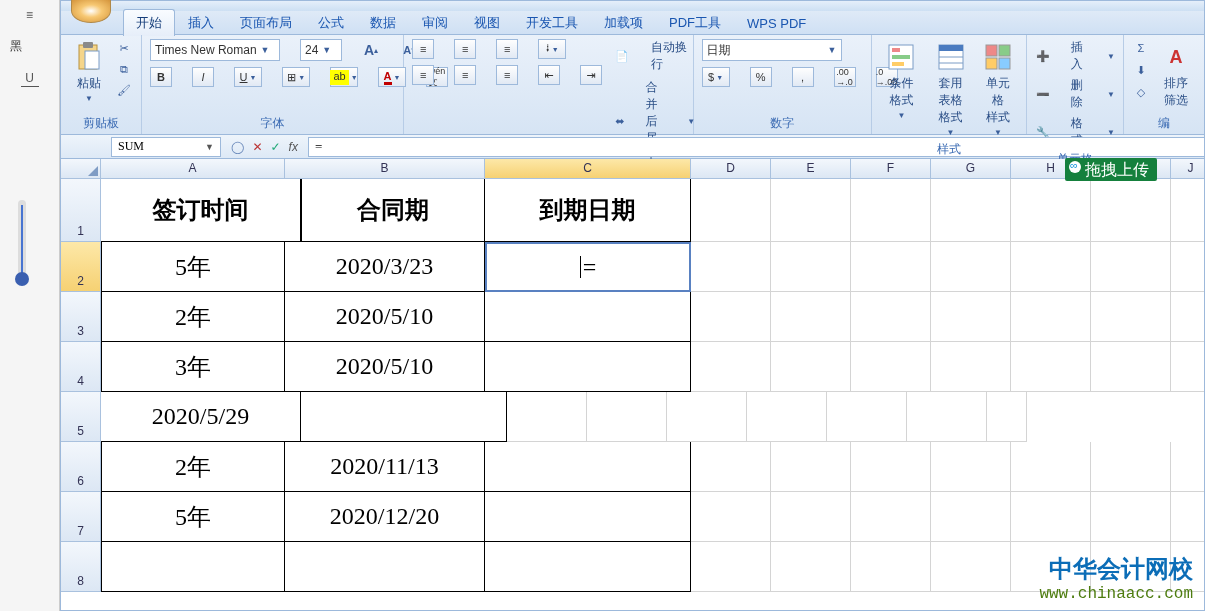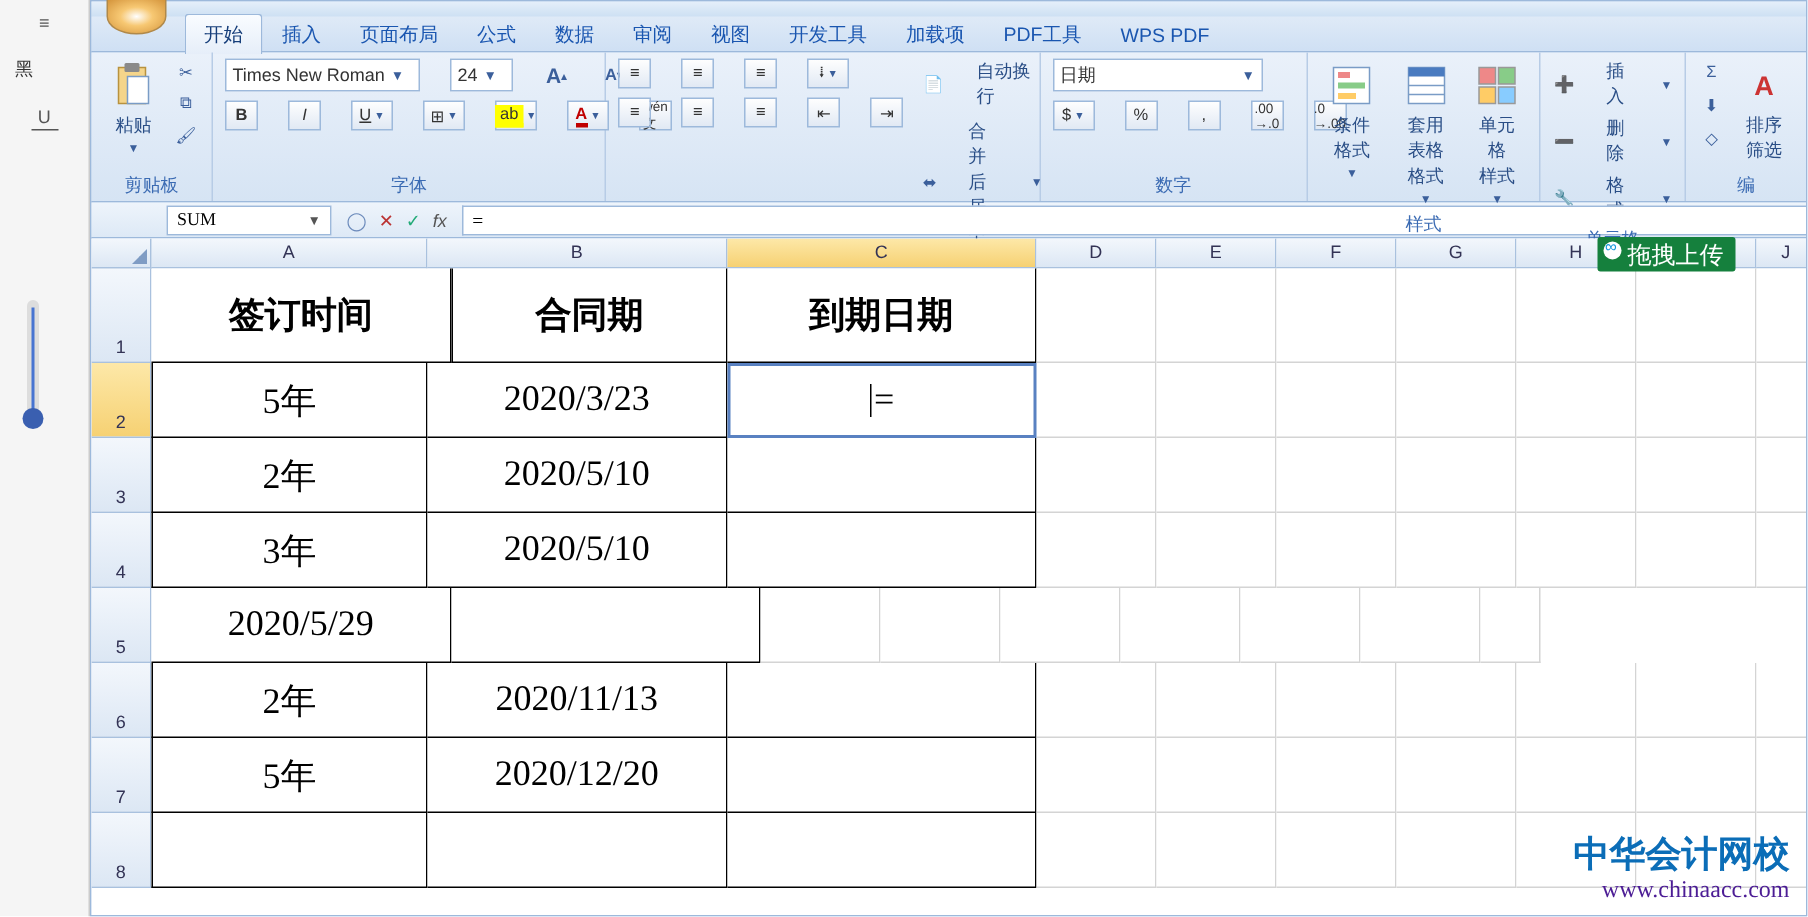--- a/index.html
+++ b/index.html
@@ -54,21 +54,21 @@
   .cell.hdr { font-size:24px; font-weight:bold; font-family:"SimSun",serif; }
   .cell.d { font-size:24px; }
   .cell.editing { border:2px solid #5981c1 !important; font-size:24px; justify-content:center; position:relative; }
   .cell.editing .cursor{display:inline-block;width:1px;height:22px;background:#000;margin-right:2px;animation:blink 1s steps(1) infinite;}
   @keyframes blink{50%{opacity:0}}
   .upload-badge{position:absolute;top:158px;right:48px;background:#15803d;color:#fff;font-size:16px;padding:2px 8px 0 20px;border-radius:2px;z-index:5;}
   .upload-badge:before{content:"";position:absolute;left:4px;top:3px;width:12px;height:12px;border-radius:50%;background:#fff;}
   .upload-badge:after{content:"∞";position:absolute;left:5px;top:1px;color:#1296db;font-size:11px;}
   .watermark{position:absolute;right:12px;bottom:8px;text-align:right;z-index:6;}
   .watermark .l1{color:#0b6db7;font-size:24px;font-weight:bold;font-family:"SimHei","Microsoft YaHei";}
-  .watermark .l2{color:#4c1d95;font-size:16px;font-family:Liberation Serif, serif;}
+  .watermark .l2{color:#4d7c0f;font-size:16px;font-family:Liberation Mono, monospace;text-align:center;}
 </style>
 </head>
 <body>
 
 <div class="leftbar">
   <span class="lbicon">≡</span>
   <span class="lbtxt">黑</span>
   <span class="lbicon" style="margin-top:14px;border-bottom:1px solid #555">U</span>
   <div class="thermometer"></div>
 </div>

